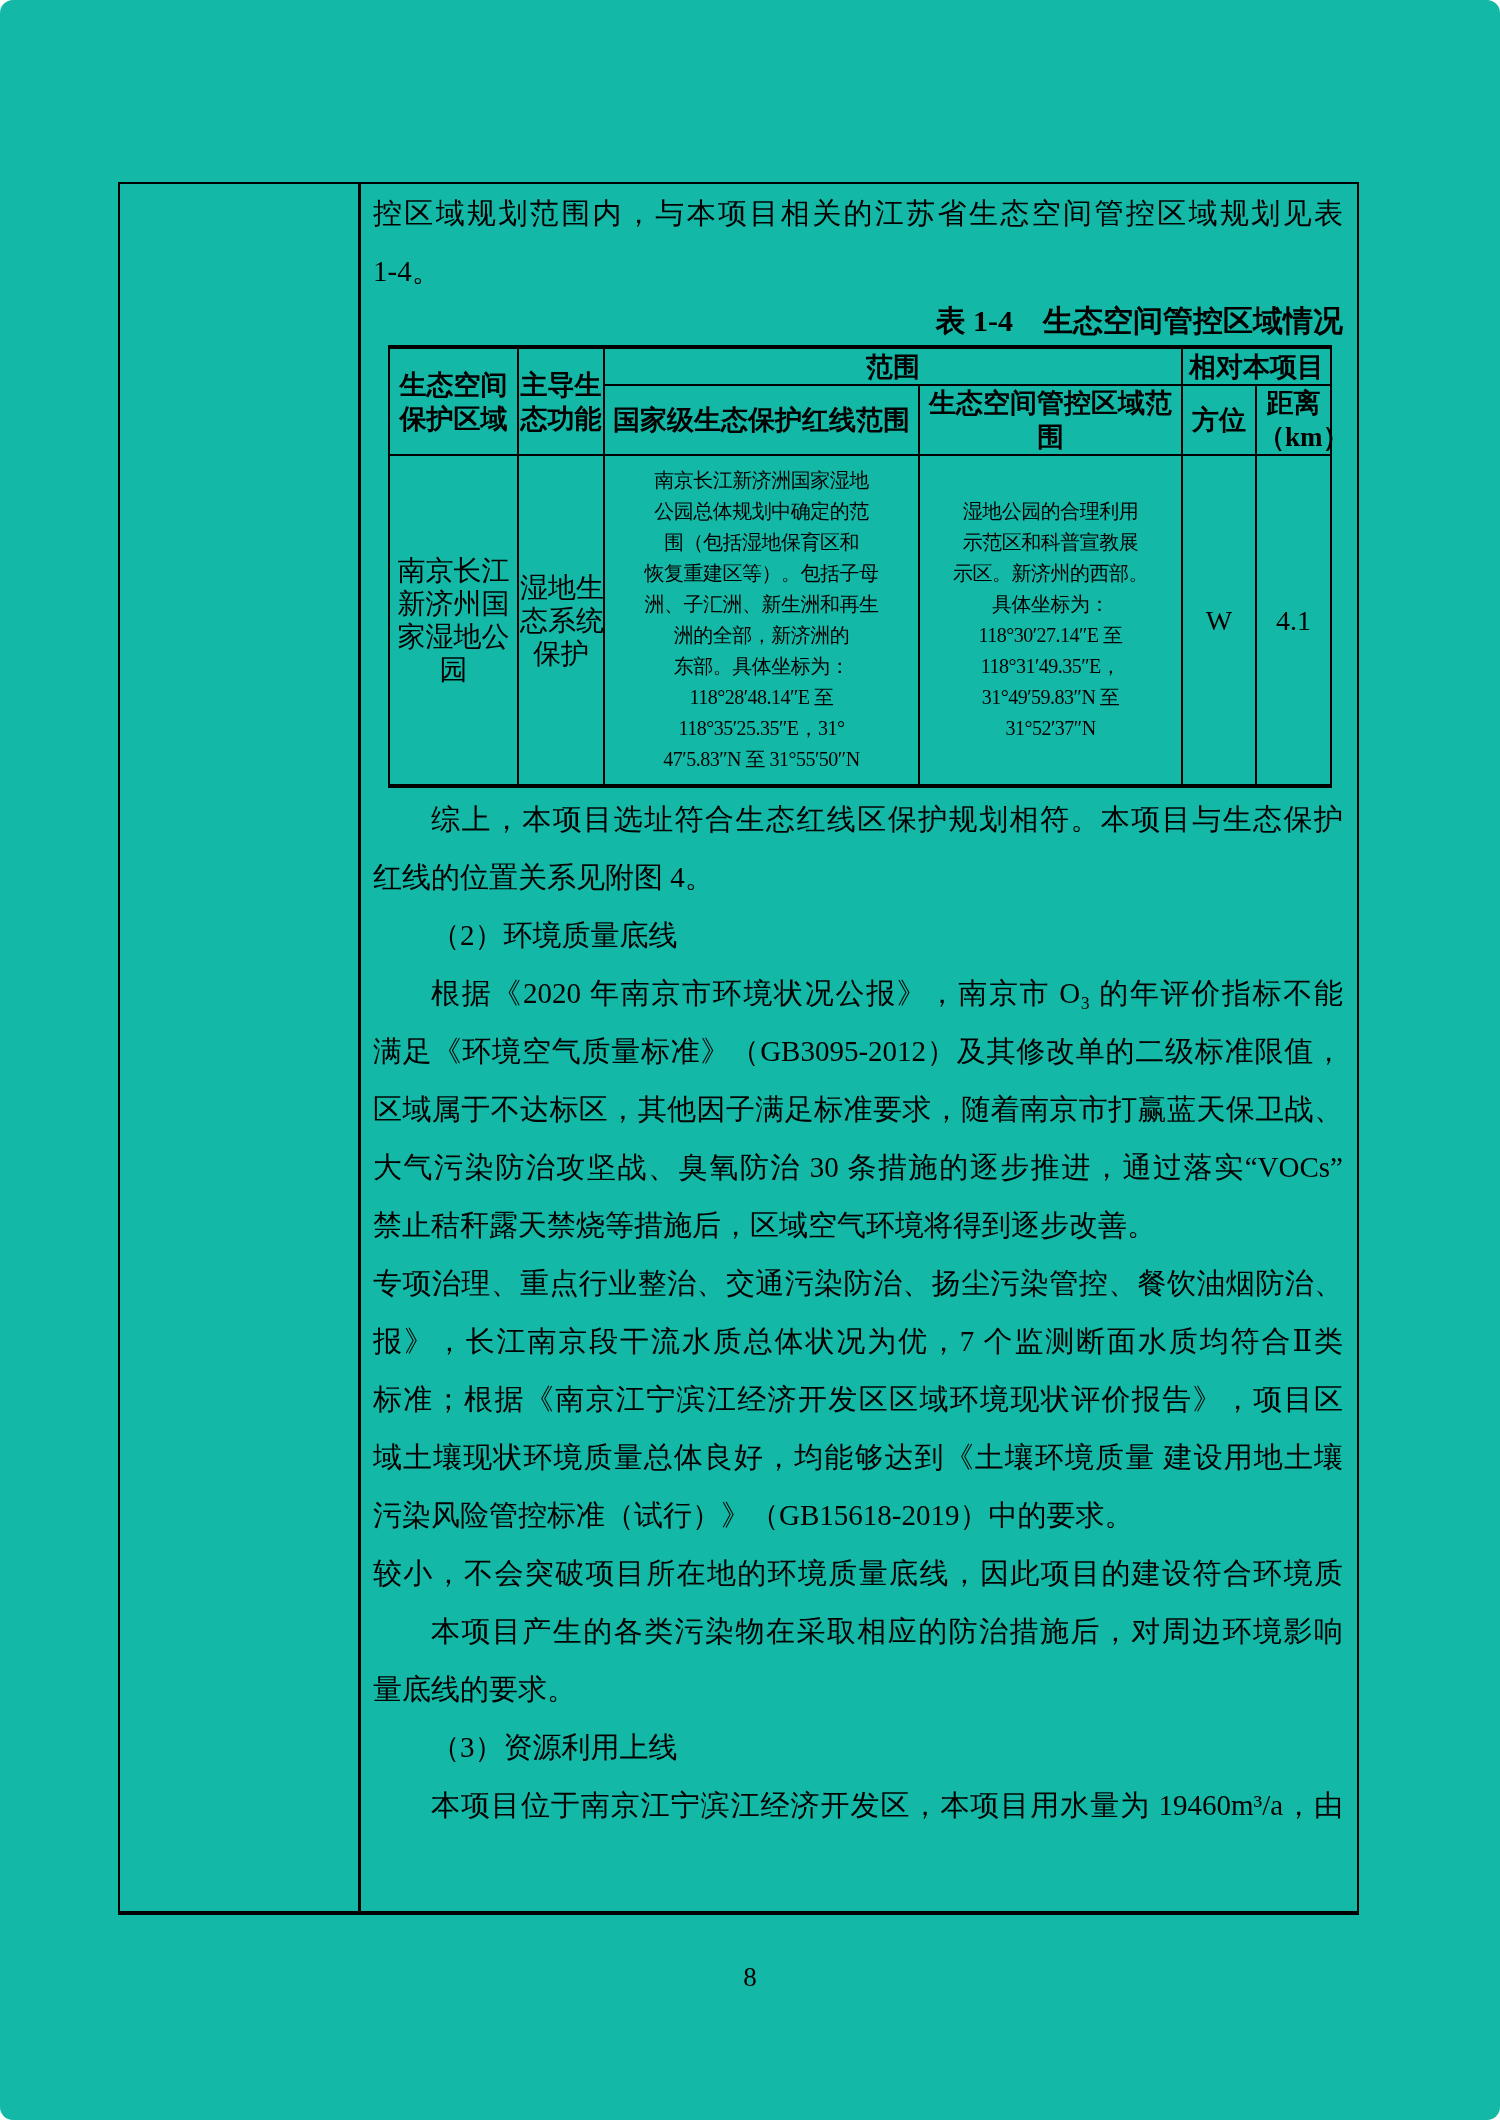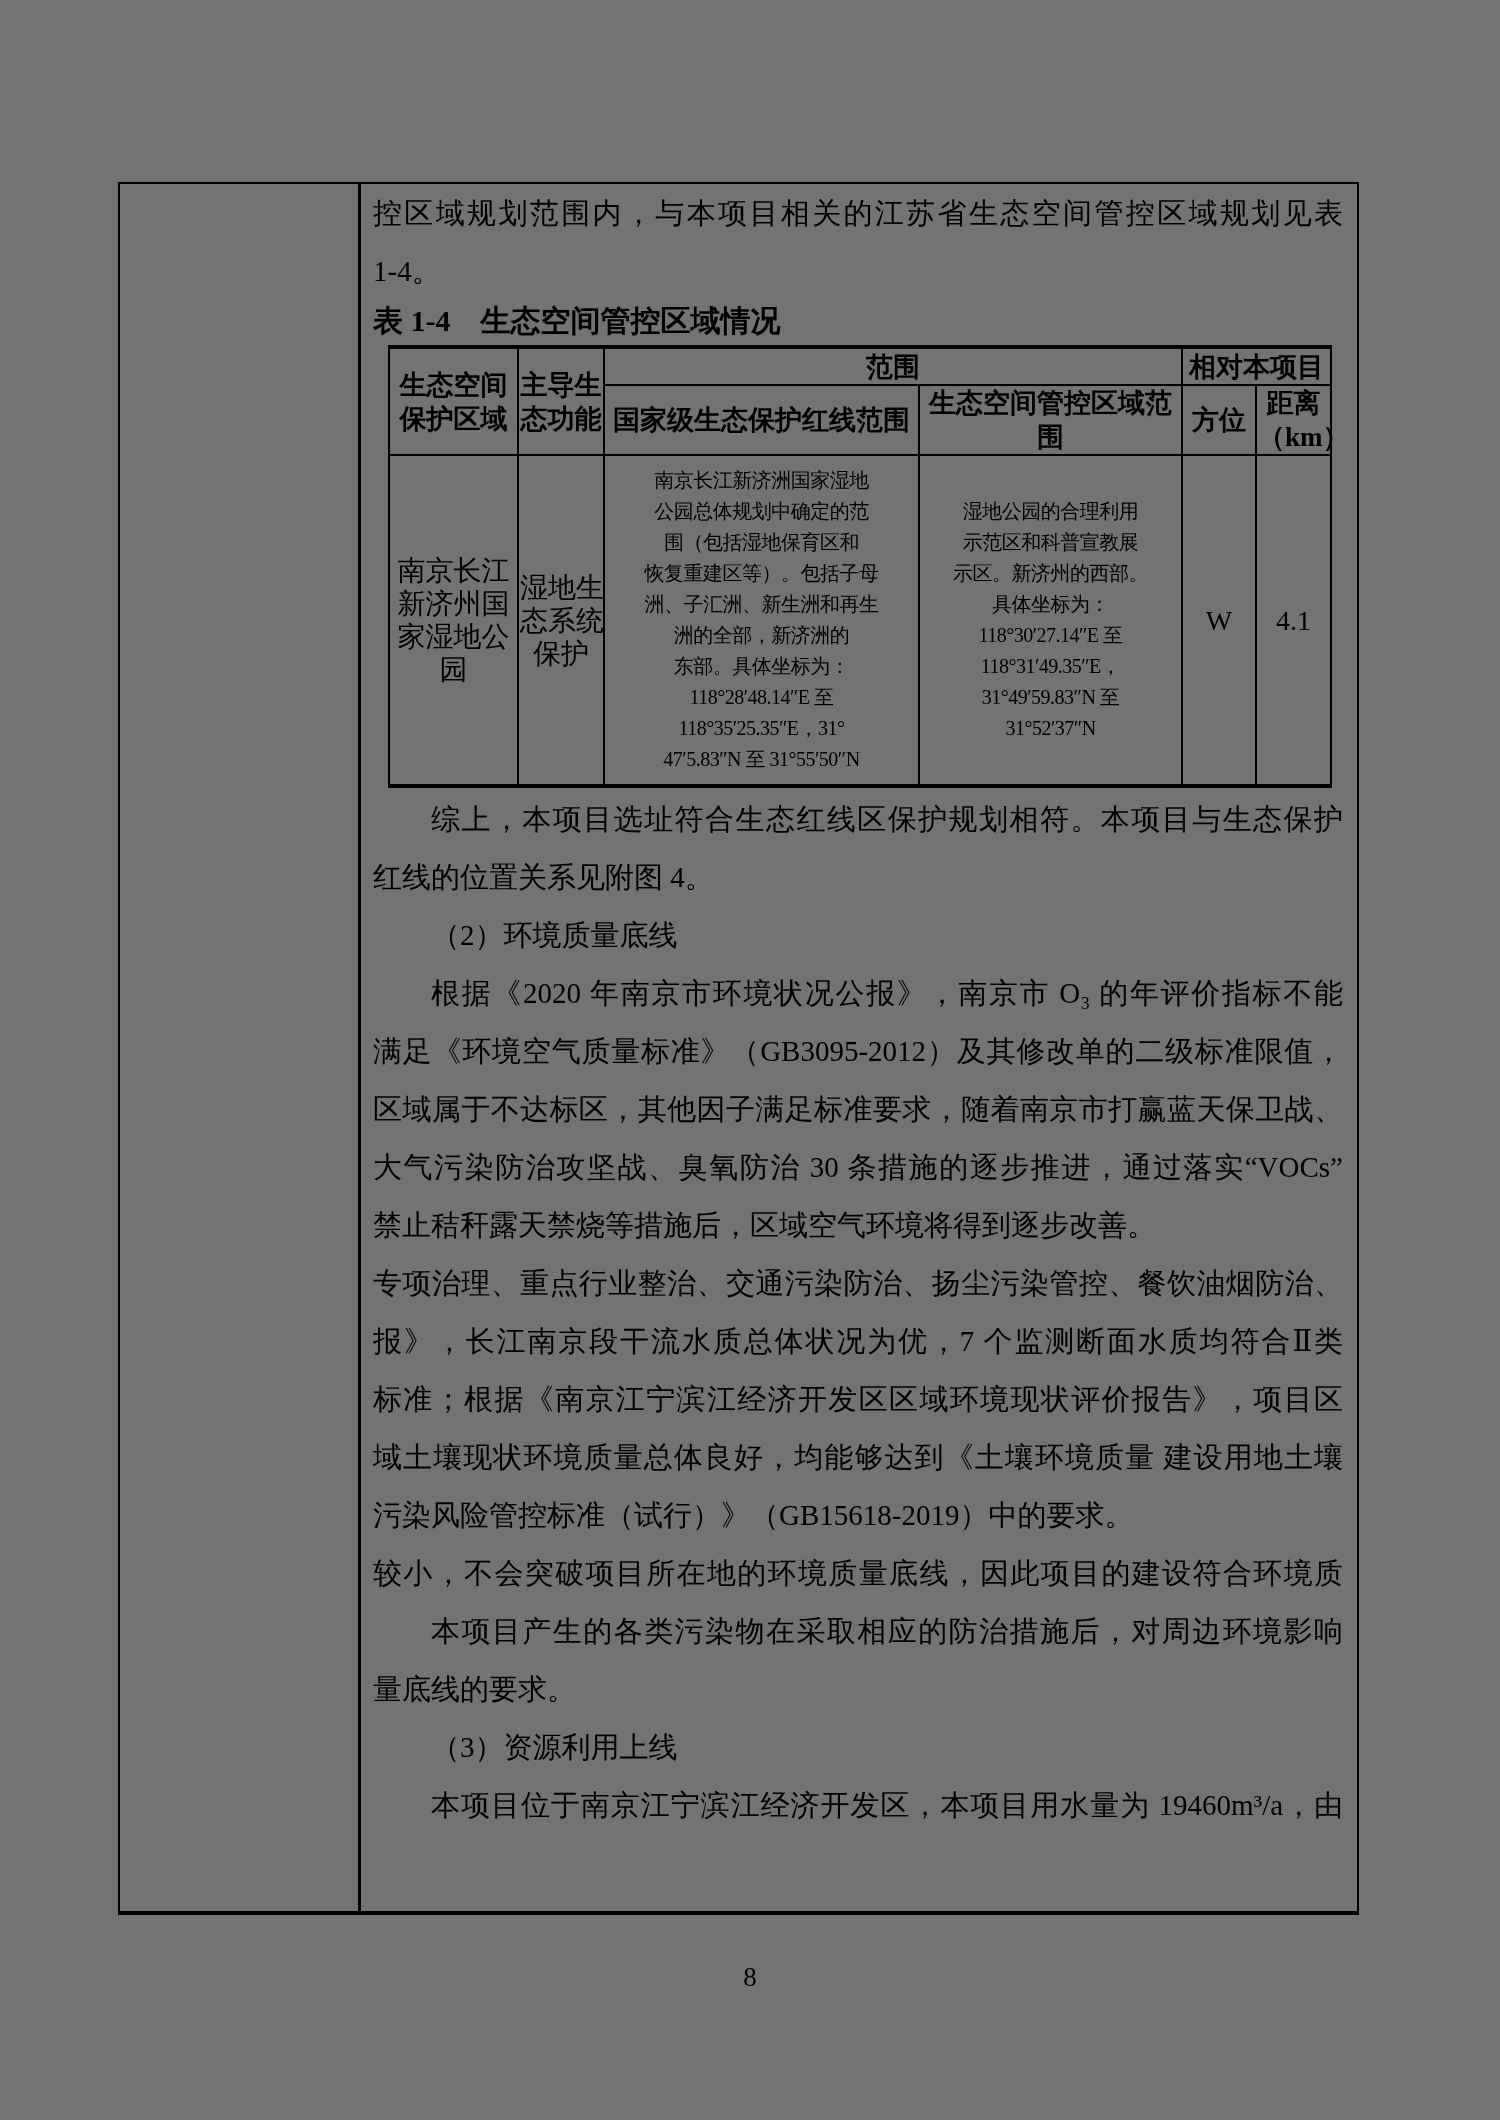--- a/index.html
+++ b/index.html
@@ -1,22 +1,23 @@
 <!DOCTYPE html>
 <html><head>
 <meta charset="utf-8">
 <style>
   html,body{margin:0;padding:0;background:#ffffff;}
   #page{
     position:relative;
     width:1500px;
     height:2120px;
-    background:#737373;
+    background:#14b8a6;
     font-family:"Liberation Serif","DejaVu Serif",serif;
     color:#000;
+    border-radius:13px;
   }
   
   #frame{
     position:absolute;
     left:118px; top:182px;
     width:1237px; height:1727px;
     border:2px solid #000;
     border-bottom-width:4px;
   }
   #col-divider{
@@ -34,21 +35,21 @@
     font-size:29px;
     white-space:nowrap;
   }
   .jl{ text-align:justify; text-align-last:justify; white-space:normal; }
   .indent{ text-indent:58px; }
   .bold{ font-weight:normal; }
   #intro{ position:absolute; left:373px; top:184px; width:970px; }
   #bodytext{ position:absolute; left:373px; top:790px; width:970px; }
   #tbl-title{
     position:absolute; left:373px; top:298px; width:970px; height:46px;
-    line-height:46px; text-align:left; font-weight:bold; font-size:30px;
+    line-height:46px; text-align:right; font-weight:bold; font-size:30px;
   }
   
   #eco-table{
     position:absolute; left:388px; top:345px;
     border-collapse:collapse; table-layout:fixed;
     width:942px;
     border-top:4px solid #000;
     border-bottom:4px solid #000;
   }
   #eco-table th, #eco-table td{

